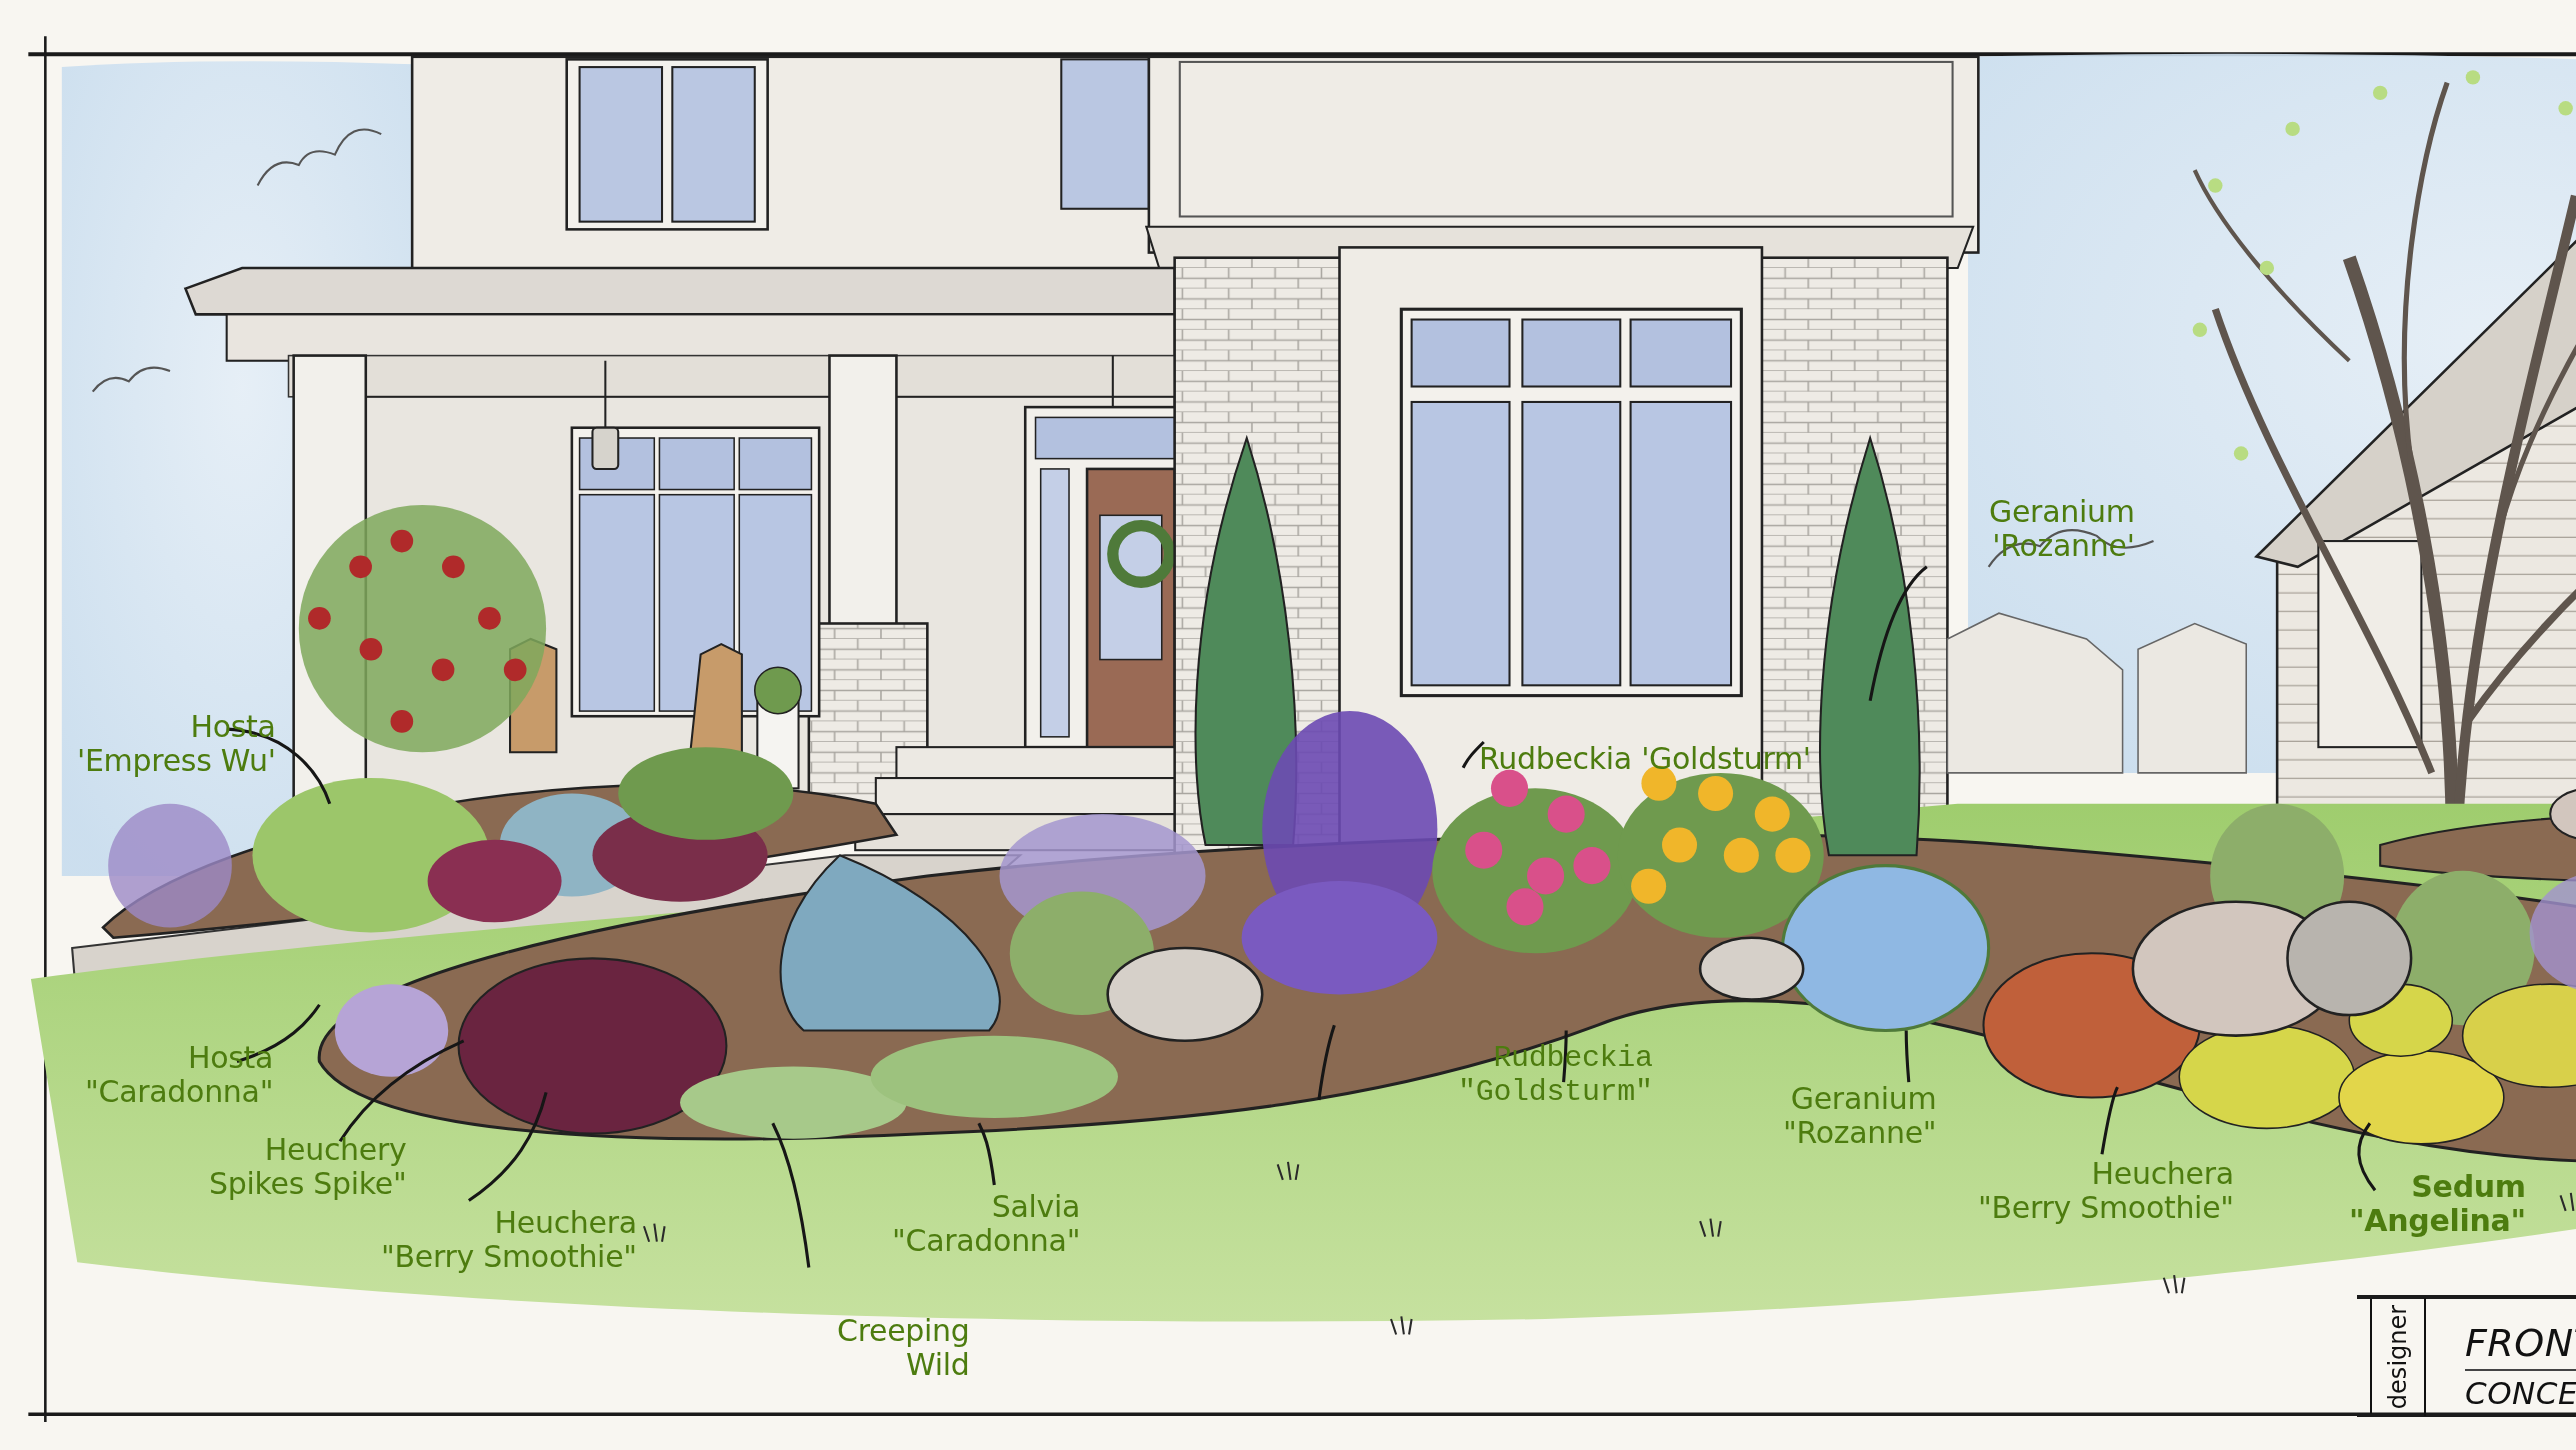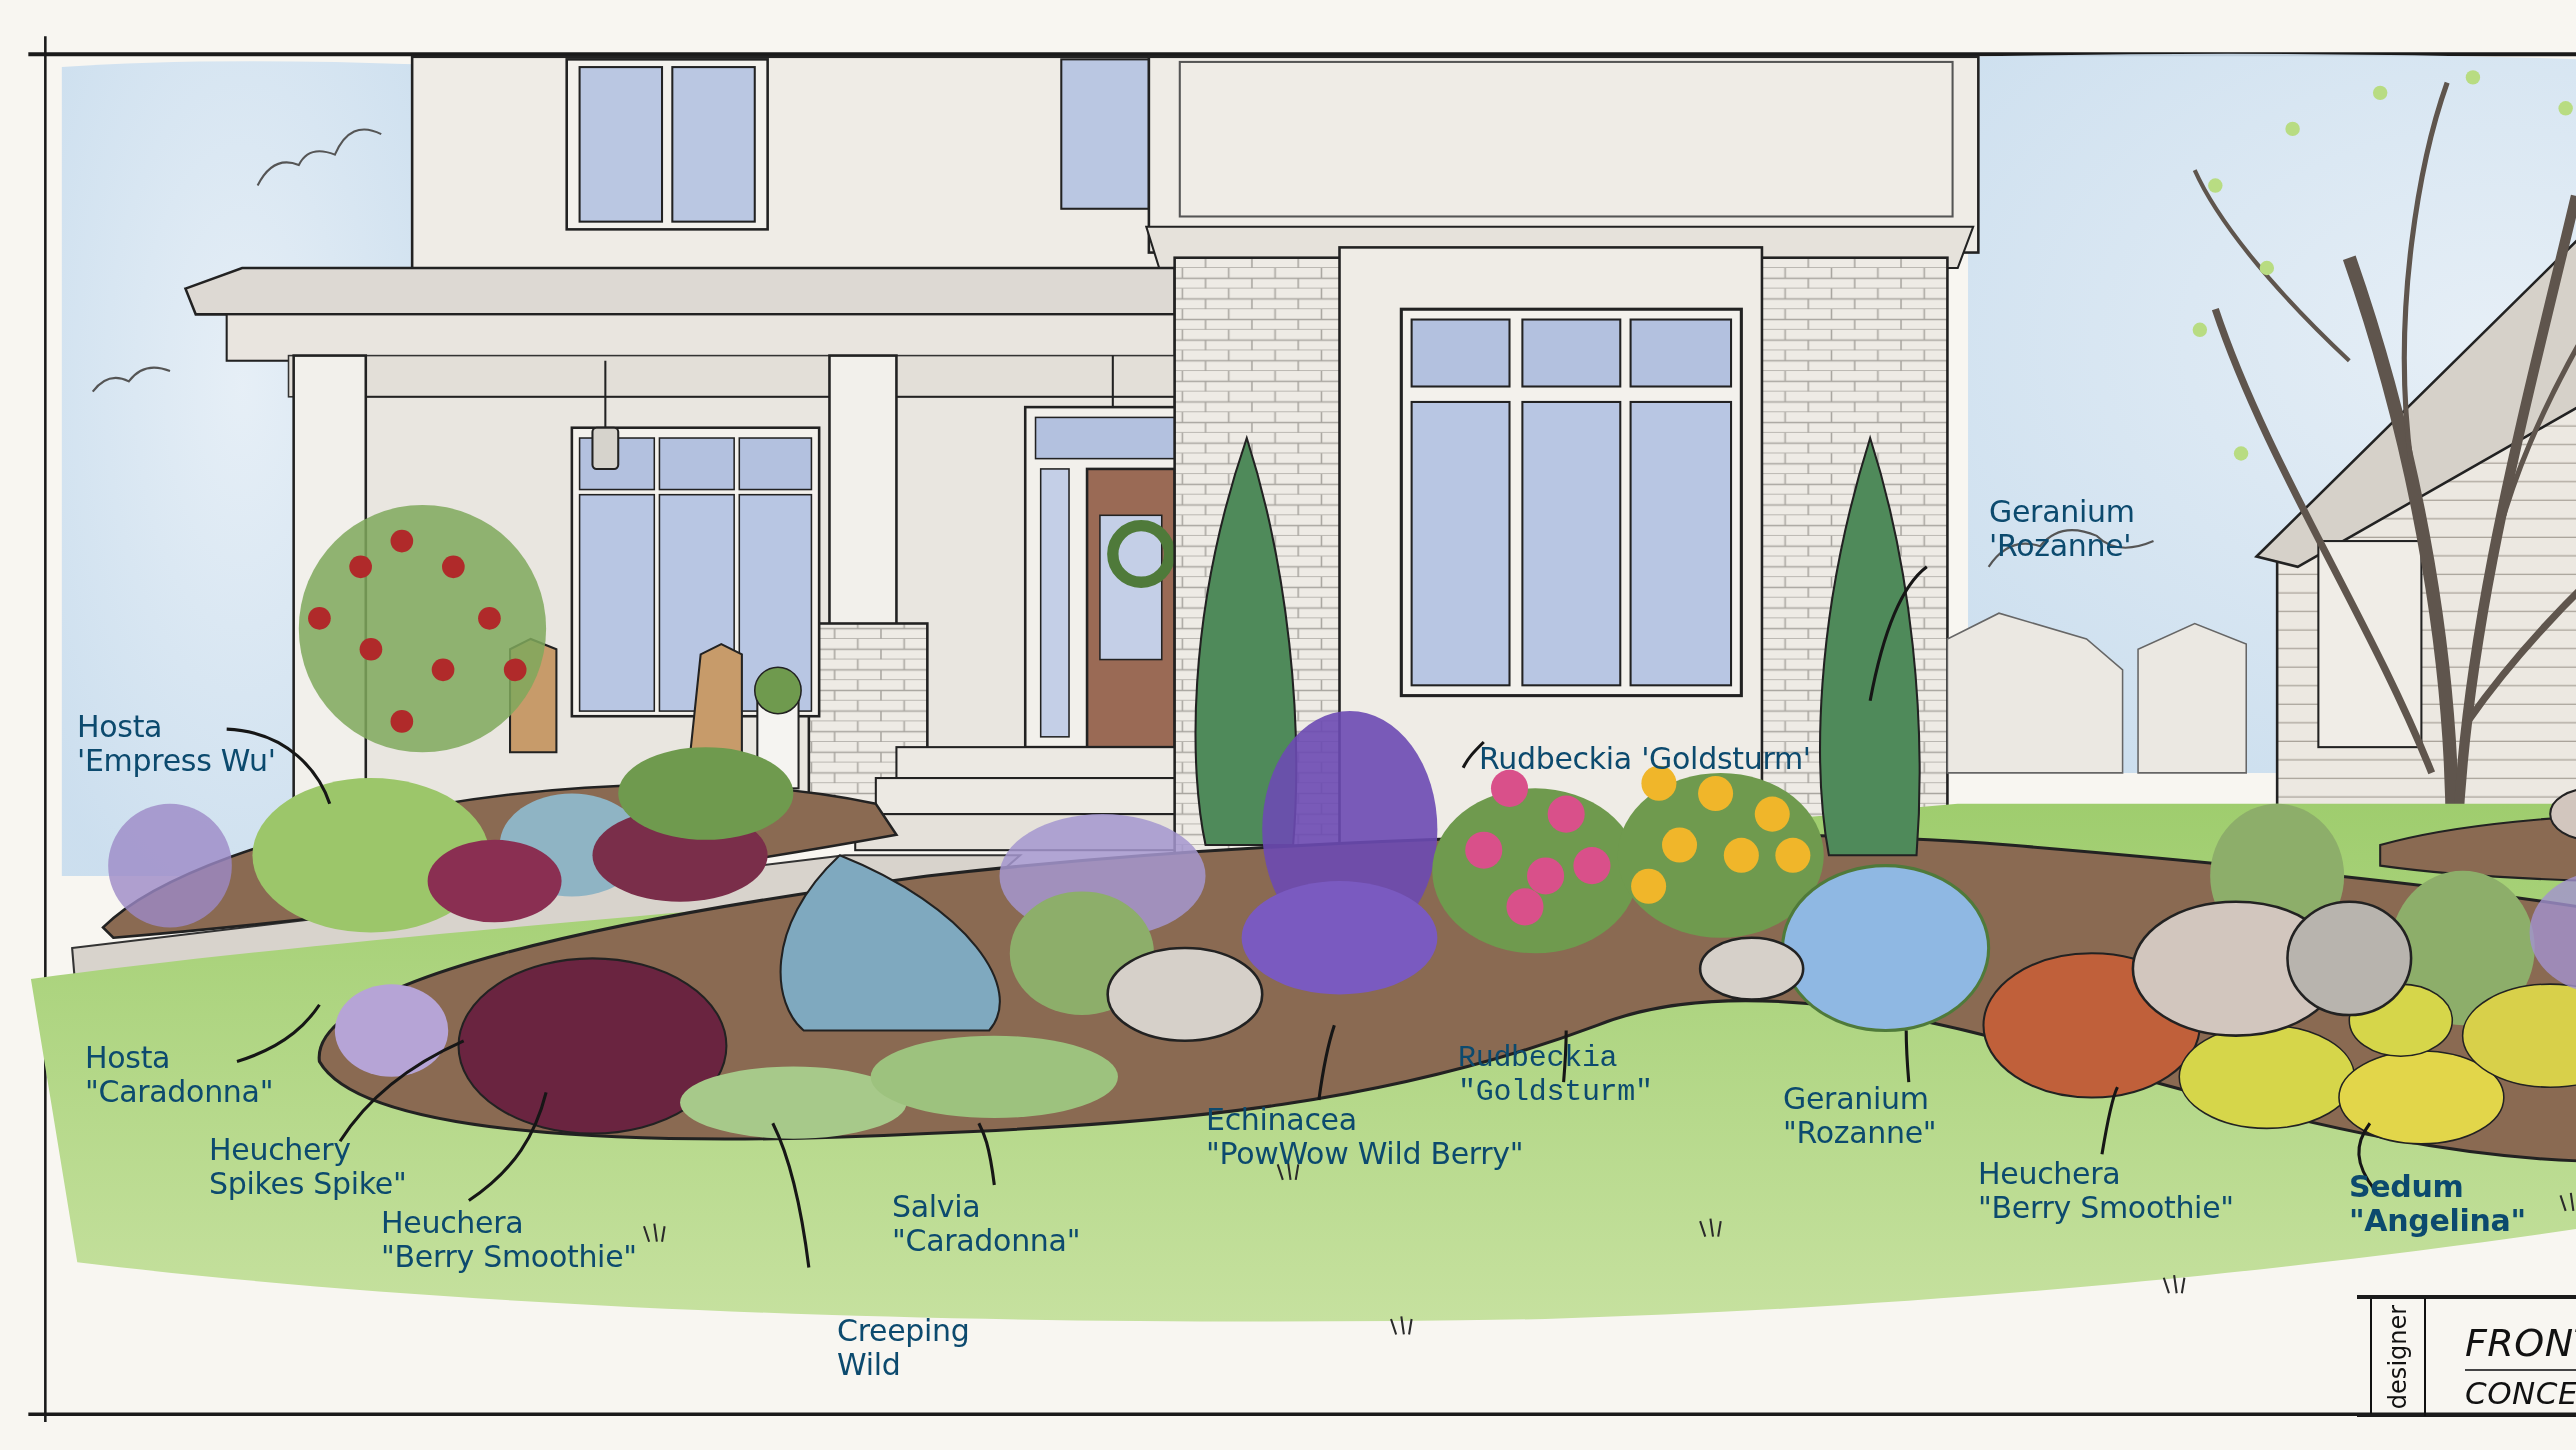--- a/index.html
+++ b/index.html
@@ -1,19 +1,19 @@
 <!DOCTYPE html>
 <html style="font-size:8.2px"><head>
 <meta charset="utf-8">
 <style>
   html,body{margin:0;padding:0;background:#f7f5f0;}
   body{width:3120px;height:1451px;position:relative;overflow:hidden;font-family:"DejaVu Sans",sans-serif;}
   .sheet{position:absolute;left:0;top:0;width:3120px;height:1451px;background:#f8f6f1;}
   svg.scene{position:absolute;left:0;top:0;}
-  .label{position:absolute;color:#0c4a6e;font-family:"DejaVu Sans",sans-serif;font-size:30px;line-height:34px;text-align:left;white-space:nowrap;letter-spacing:-0.3px;}
+  .label{position:absolute;color:#4d7c0f;font-family:"DejaVu Sans",sans-serif;font-size:30px;line-height:34px;text-align:right;white-space:nowrap;letter-spacing:-0.3px;}
   .label .l{display:block;}
   .titleblock{position:absolute;left:2370px;top:1298px;width:685px;height:118px;border-left:2.1px solid #111;border-right:2.1px solid #111;}
   .titleblock .hline{position:absolute;height:3.1px;background:#1b1b1b;}
   .titleblock .side{position:absolute;left:0;top:0;width:52px;height:118px;border-right:2.1px solid #111;}
   .titleblock .side span{position:absolute;left:50%;top:50%;transform:translate(-50%,-50%) rotate(-90deg);font-size:24px;color:#111;font-family:"DejaVu Sans",sans-serif;}
   .titleblock .t1{position:absolute;left:93px;top:23px;font-size:38px;font-style:italic;color:#111;font-family:"DejaVu Sans",sans-serif;letter-spacing:0.5px;}
   .titleblock .rule{position:absolute;left:93px;top:71px;width:592px;height:2.1px;background:#444;}
   .titleblock .t2{position:absolute;left:93px;top:77px;font-size:31px;font-style:italic;color:#111;font-family:"DejaVu Sans",sans-serif;letter-spacing:0.5px;}
 </style>
 </head>
@@ -303,24 +303,20 @@
   <span class="l">"Berry Smoothie"</span>
 </div>
 <div class="label" style="left:837px;top:1283px;margin-top:31px;">
   <span class="l">Creeping</span>
   <span class="l">Wild</span>
 </div>
 <div class="label" style="left:892px;top:1190px;">
   <span class="l">Salvia</span>
   <span class="l">"Caradonna"</span>
 </div>
-<div class="label" style="left:1206px;top:1103px;">
-  <span class="l">Echinacea</span>
-  <span class="l">"PowWow Wild Berry"</span>
-</div>
 <div class="label" style="left:1458px;top:1041px;font-family:Liberation Mono, monospace;">
   <span class="l">Rudbeckia</span>
   <span class="l">"Goldsturm"</span>
 </div>
 <div class="label" style="left:1783px;top:1082px;">
   <span class="l">Geranium</span>
   <span class="l">"Rozanne"</span>
 </div>
 <div class="label" style="left:1978px;top:1157px;">
   <span class="l">Heuchera</span>

